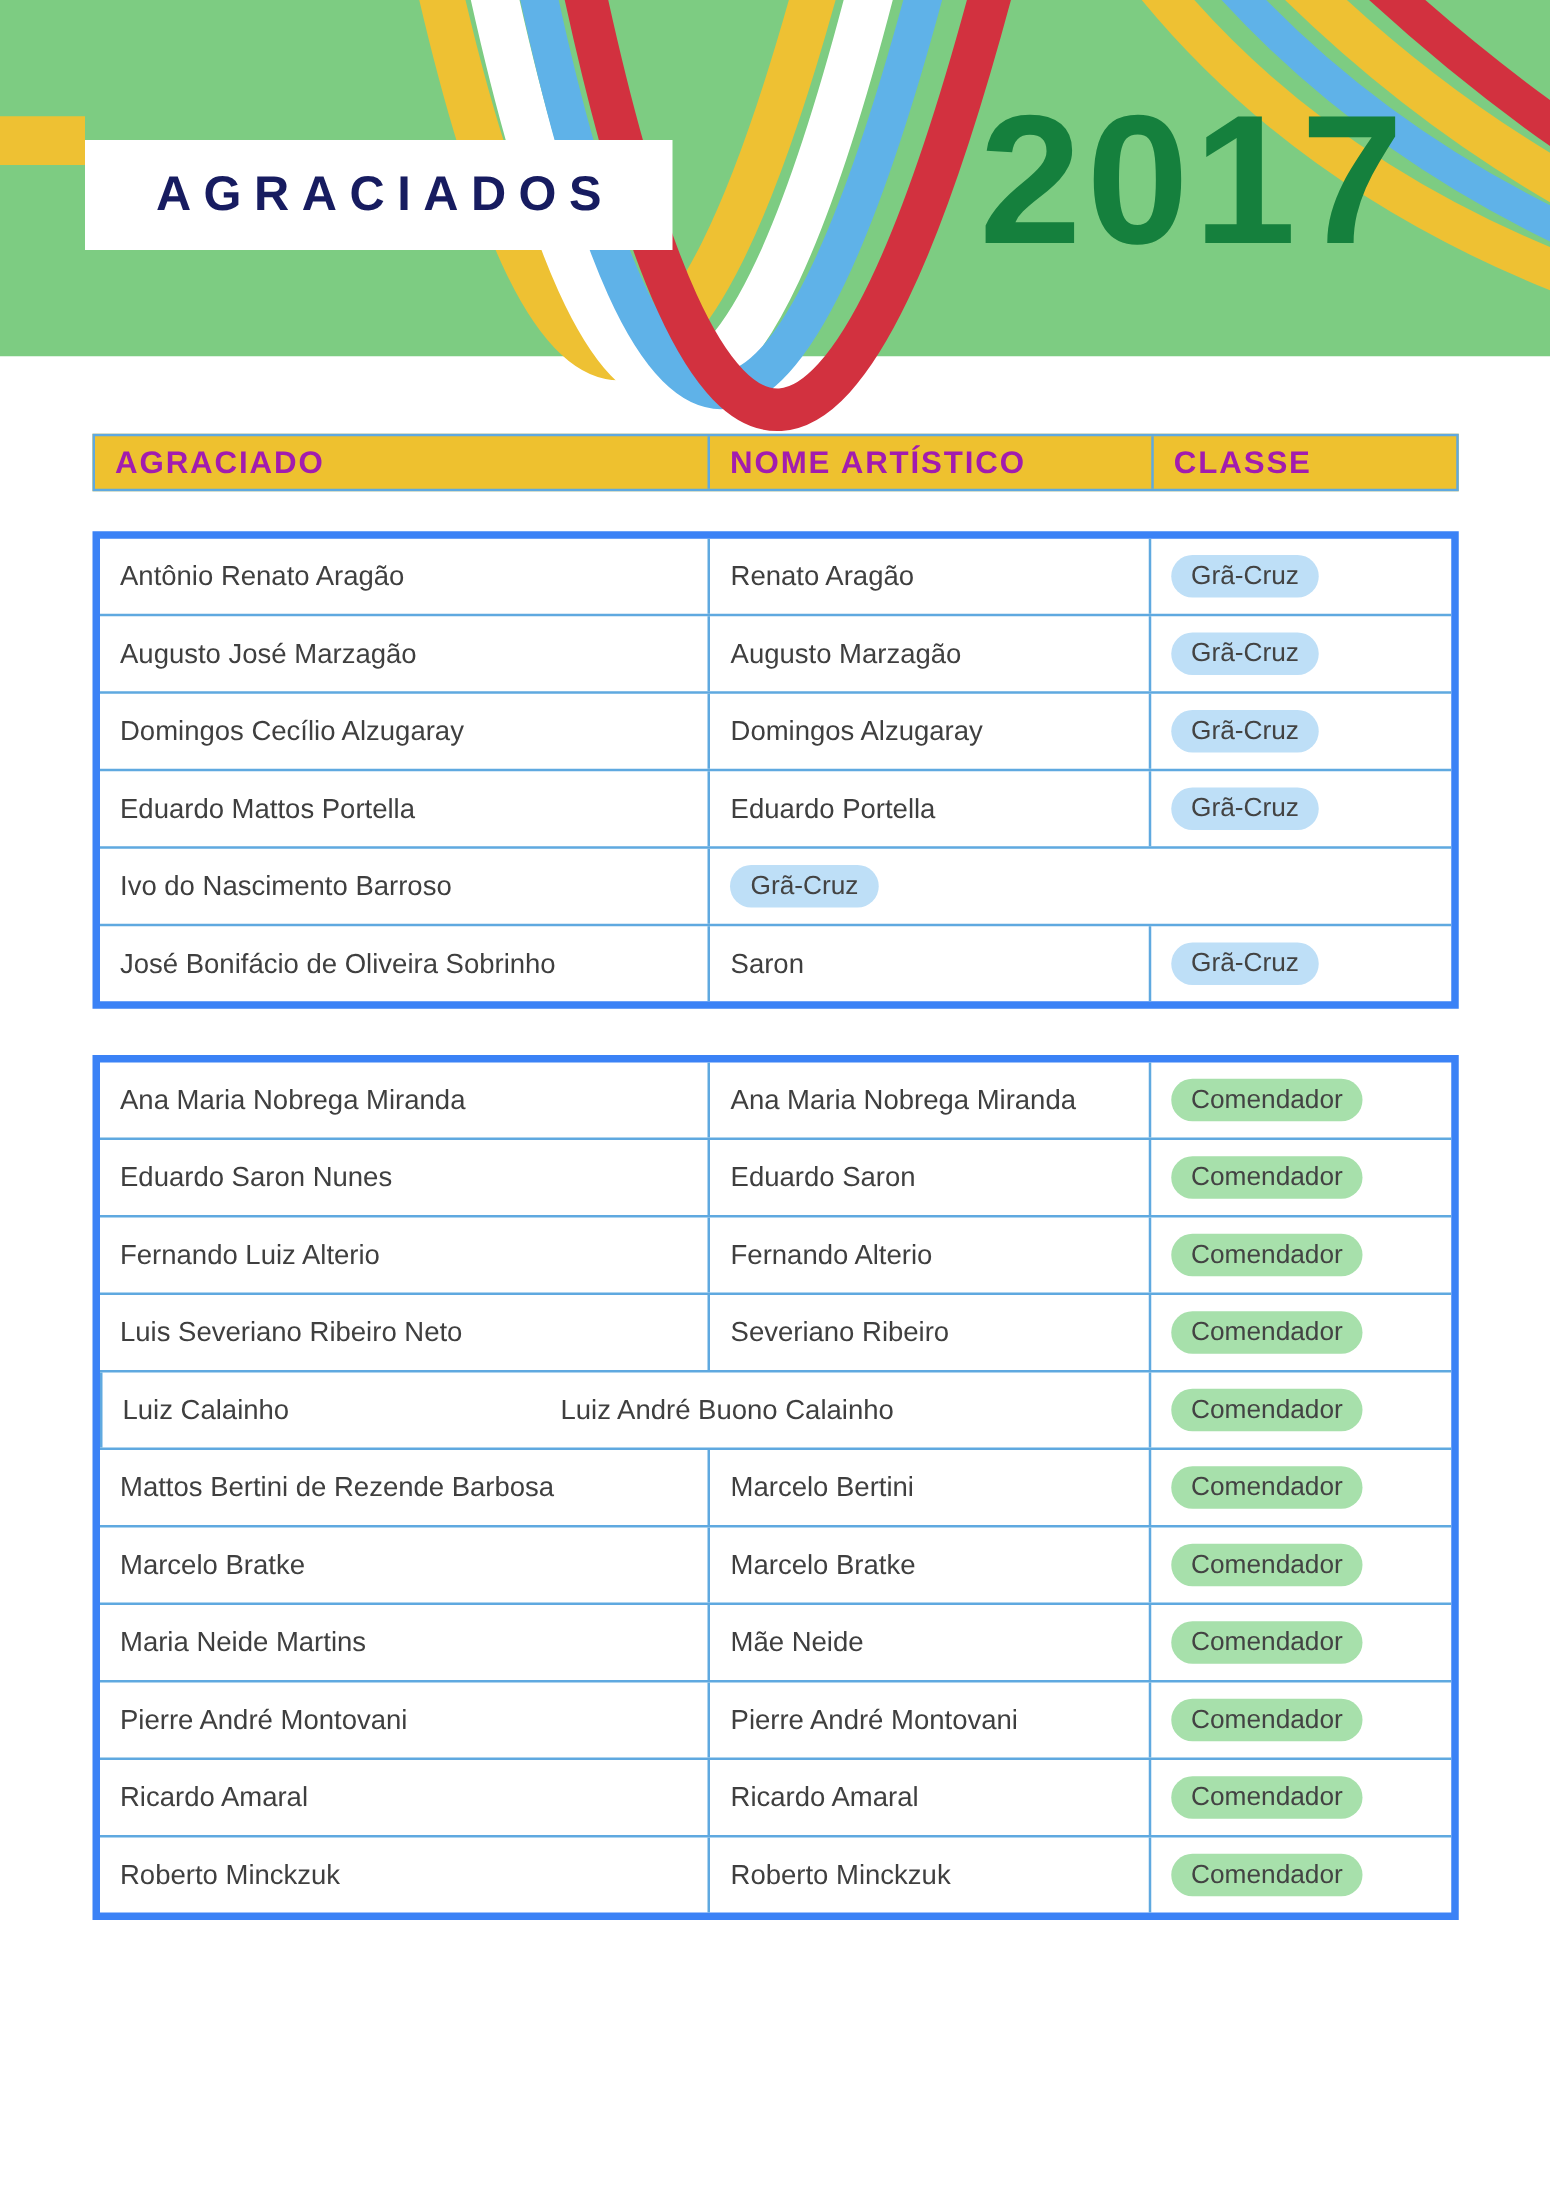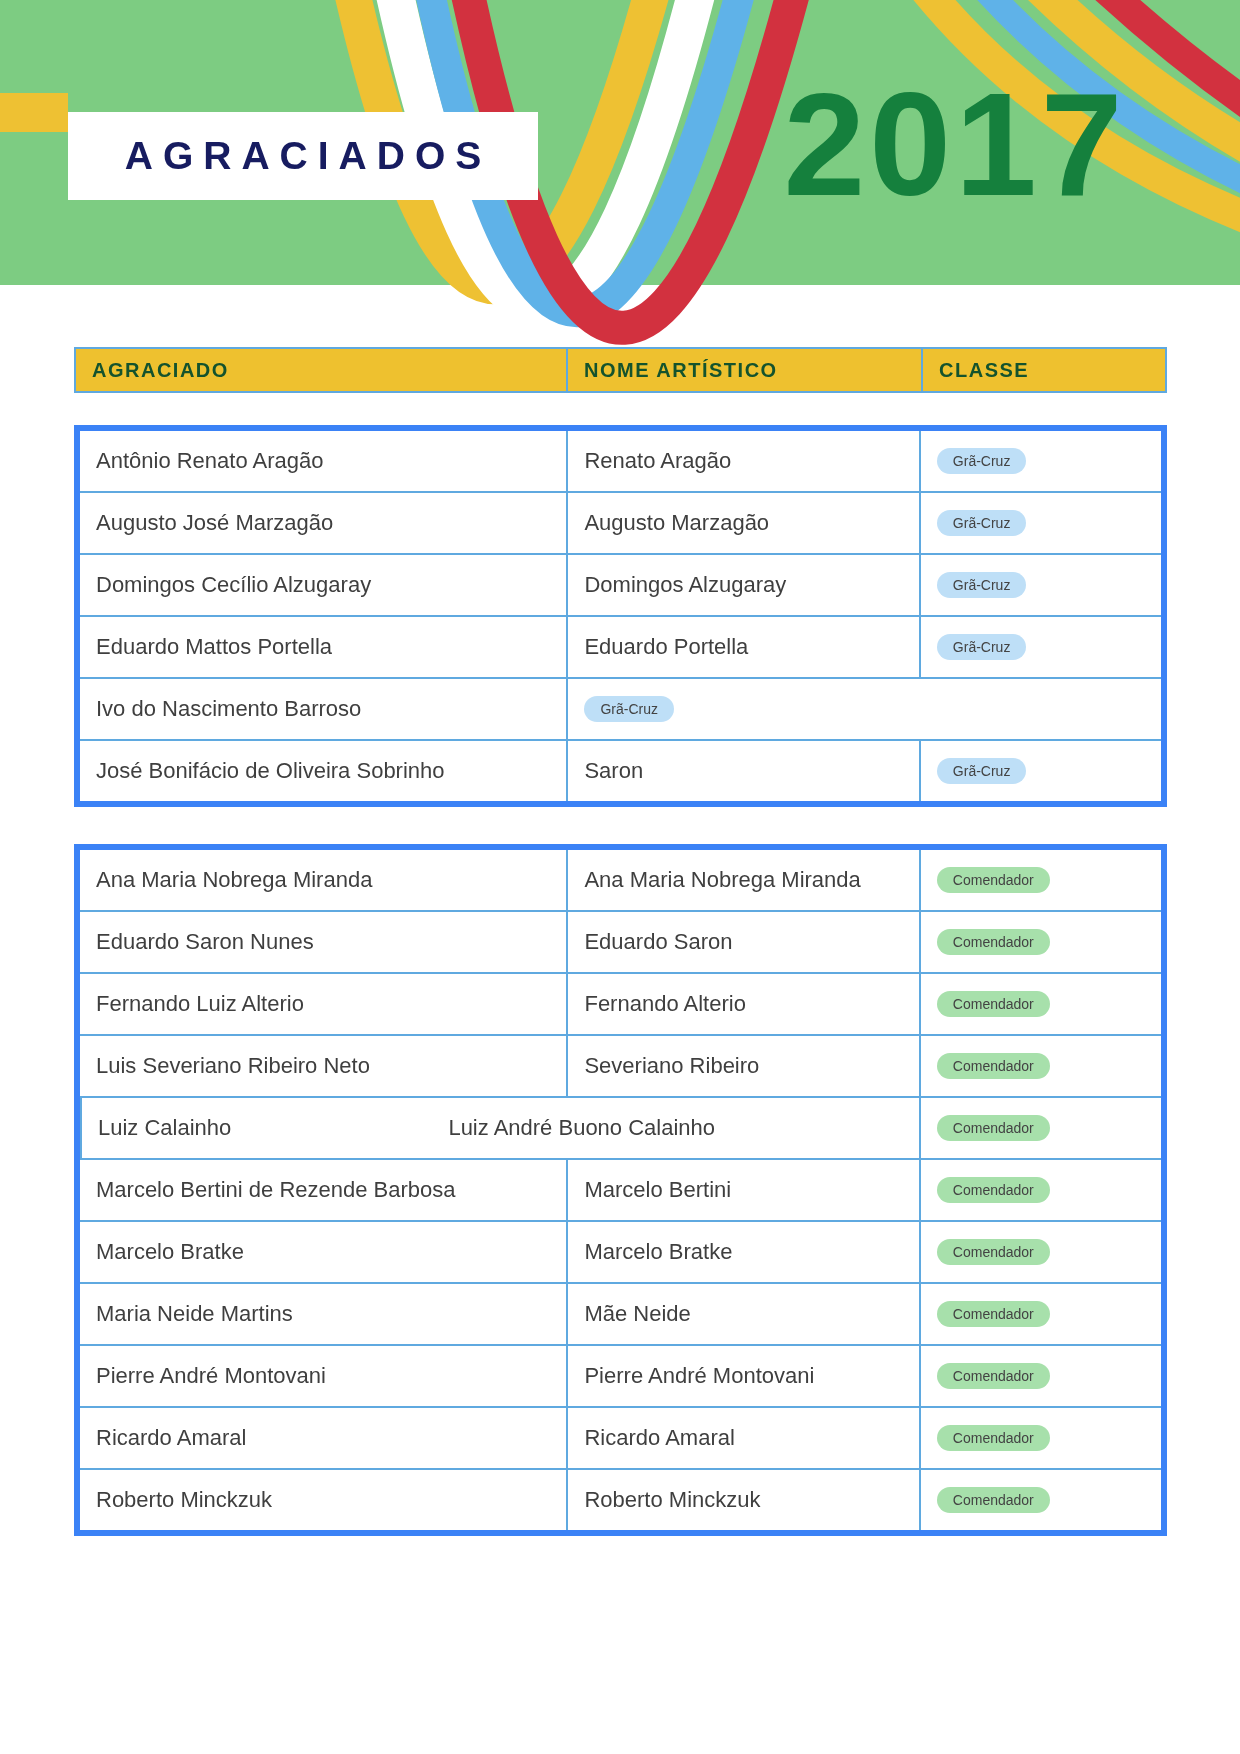--- a/index.html
+++ b/index.html
@@ -34,42 +34,42 @@
   
   .awards-table{
     position:absolute;left:74px;top:347px;width:1093px;
   }
   .thead{
     display:flex;height:42px;
     background:#EEC12F;border:2px solid #5FA9E0;
   }
   .th{
     display:flex;align-items:center;
-    font-size:20px;font-weight:bold;letter-spacing:1.5px;
-    color:#14532d;padding-left:16px;box-sizing:border-box;
+    font-size:25px;font-weight:bold;letter-spacing:1.5px;
+    color:#a21caf;padding-left:16px;box-sizing:border-box;
   }
   .col1{width:45.0%;}
   .col2{width:32.6%;border-left:2px solid #5FA9E0;}
   .col3{width:22.4%;border-left:2px solid #5FA9E0;}
   .group{
     border:6px solid #3b82f6;background:#ffffff;
   }
   .group-1{margin-top:32px;}
   .group-2{margin-top:37px;}
   .row{display:flex;height:60px;}
   .row + .row{border-top:2px solid #5FA9E0;}
   .cell{
     display:flex;align-items:center;
     font-size:22px;color:#3F3F3F;
     padding-left:16px;box-sizing:border-box;
     overflow:hidden;white-space:nowrap;
   }
   .badge{
     display:inline-block;
-    font-size:14px;color:#434343;
+    font-size:21px;color:#434343;
     padding:5px 16px;border-radius:18px;
     white-space:nowrap;
   }
   .badge.gra-cruz{background:#BEDFF7;}
   .badge.comendador{background:#A7E0AB;}
 </style>
 </head>
 <body>
 
 <div class="page">
@@ -176,21 +176,21 @@
             </div>
           </div>
           <div class="row">
             <div class="cell col2">Luiz Calainho</div>
             <div class="cell col1">Luiz André Buono Calainho</div>
             <div class="cell col3">
               <span class="badge comendador">Comendador</span>
             </div>
           </div>
           <div class="row">
-            <div class="cell col1">Marcelo Bertini de Rezende Barbosa</div>
+            <div class="cell col1">Mattos Bertini de Rezende Barbosa</div>
             <div class="cell col2">Marcelo Bertini</div>
             <div class="cell col3">
               <span class="badge comendador">Comendador</span>
             </div>
           </div>
           <div class="row">
             <div class="cell col1">Marcelo Bratke</div>
             <div class="cell col2">Marcelo Bratke</div>
             <div class="cell col3">
               <span class="badge comendador">Comendador</span>

